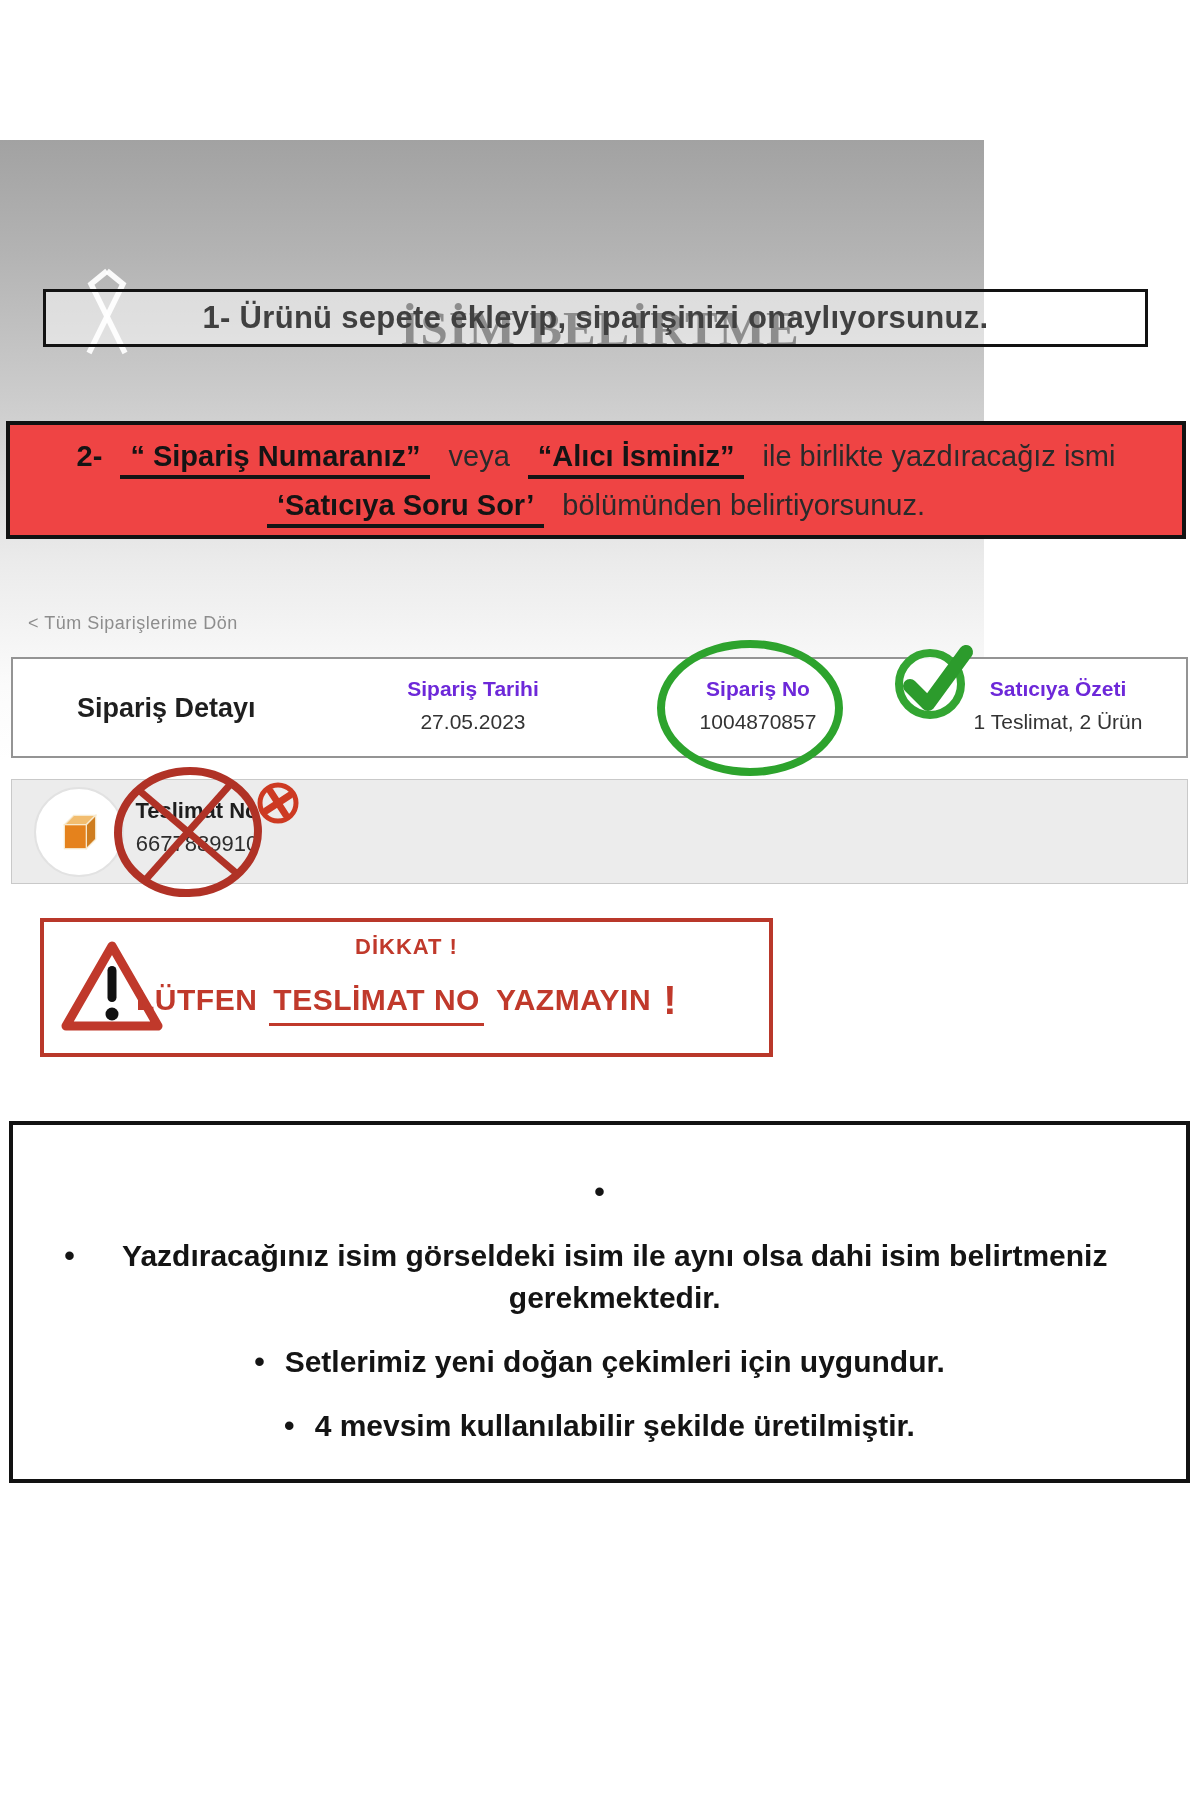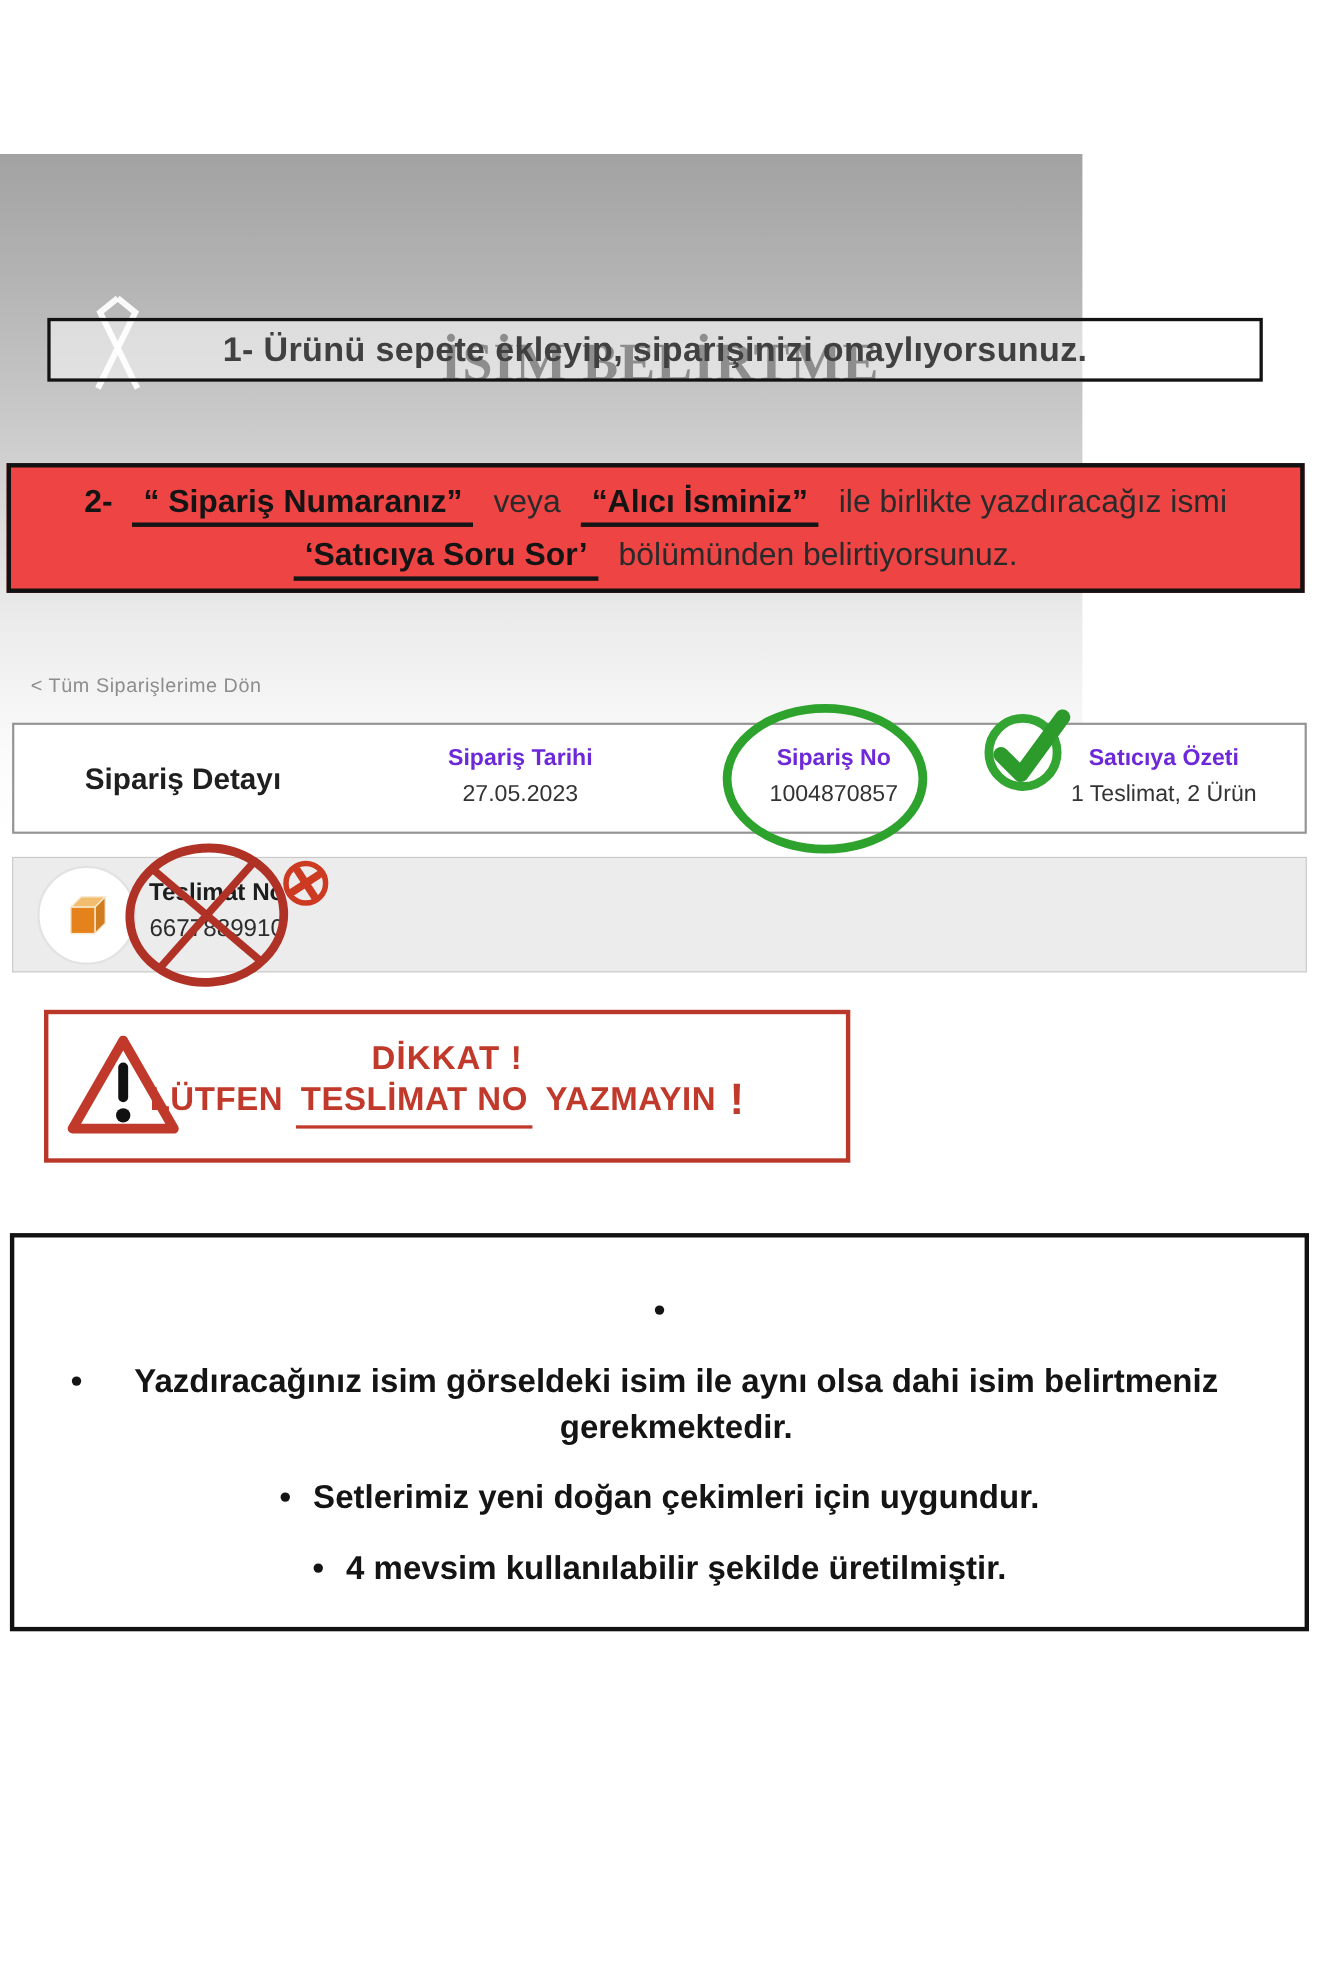--- a/index.html
+++ b/index.html
@@ -68,22 +68,22 @@
   .del-value { font-size:22px; color:#2d2d2d; margin-top:7px; }
   .no-ellipse { position:absolute; left:96px; top:-18px; width:160px; height:140px; z-index:2; }
   .x-circle { position:absolute; left:243px; top:0px; width:46px; height:46px; z-index:2; }
 
   .warn-box {
     position:absolute; left:40px; top:918px; width:733px; height:139px;
     border:4px solid #b9382a; background:#ffffff;
   }
   .warn-tri { position:absolute; left:14px; top:15px; width:108px; height:102px; }
   .warn-title {
-    position:absolute; left:0; top:24px; width:100%; text-align:center;
-    font-size:30px; font-weight:bold; color:#c0392b; letter-spacing:1px;
+    position:absolute; left:0; top:12px; width:100%; text-align:center;
+    font-size:22px; font-weight:bold; color:#c0392b; letter-spacing:1px;
   }
   .warn-line {
     position:absolute; left:0; top:56px; width:100%; text-align:center;
     font-size:30px; font-weight:bold; color:#c0392b; letter-spacing:.5px;
   }
   .warn-line span { margin:0 6px; }
   .wu { border-bottom:3px solid #c0392b; padding:0 4px 7px; }
   .bang { font-size:40px; vertical-align:-4px; }
 
   .notes {

